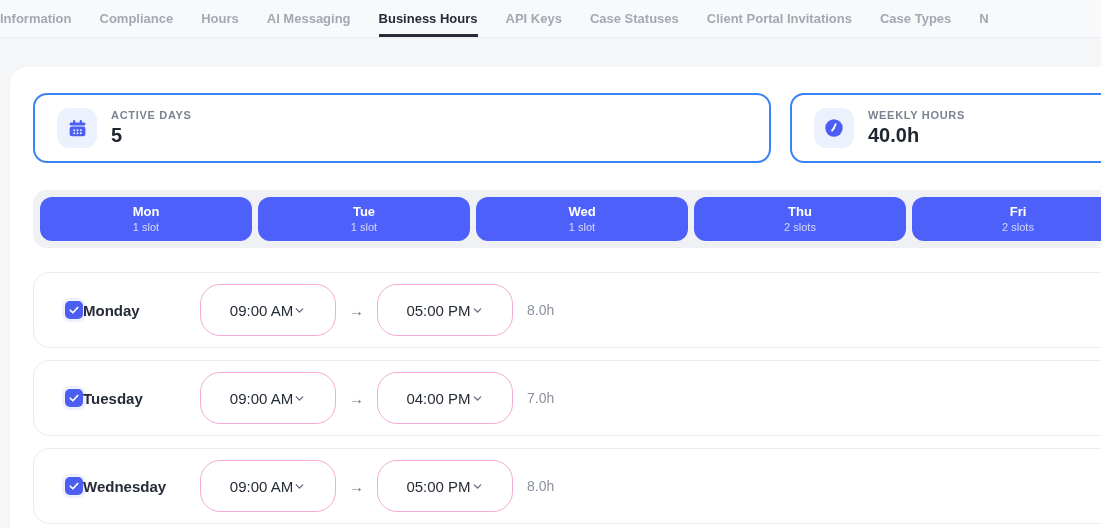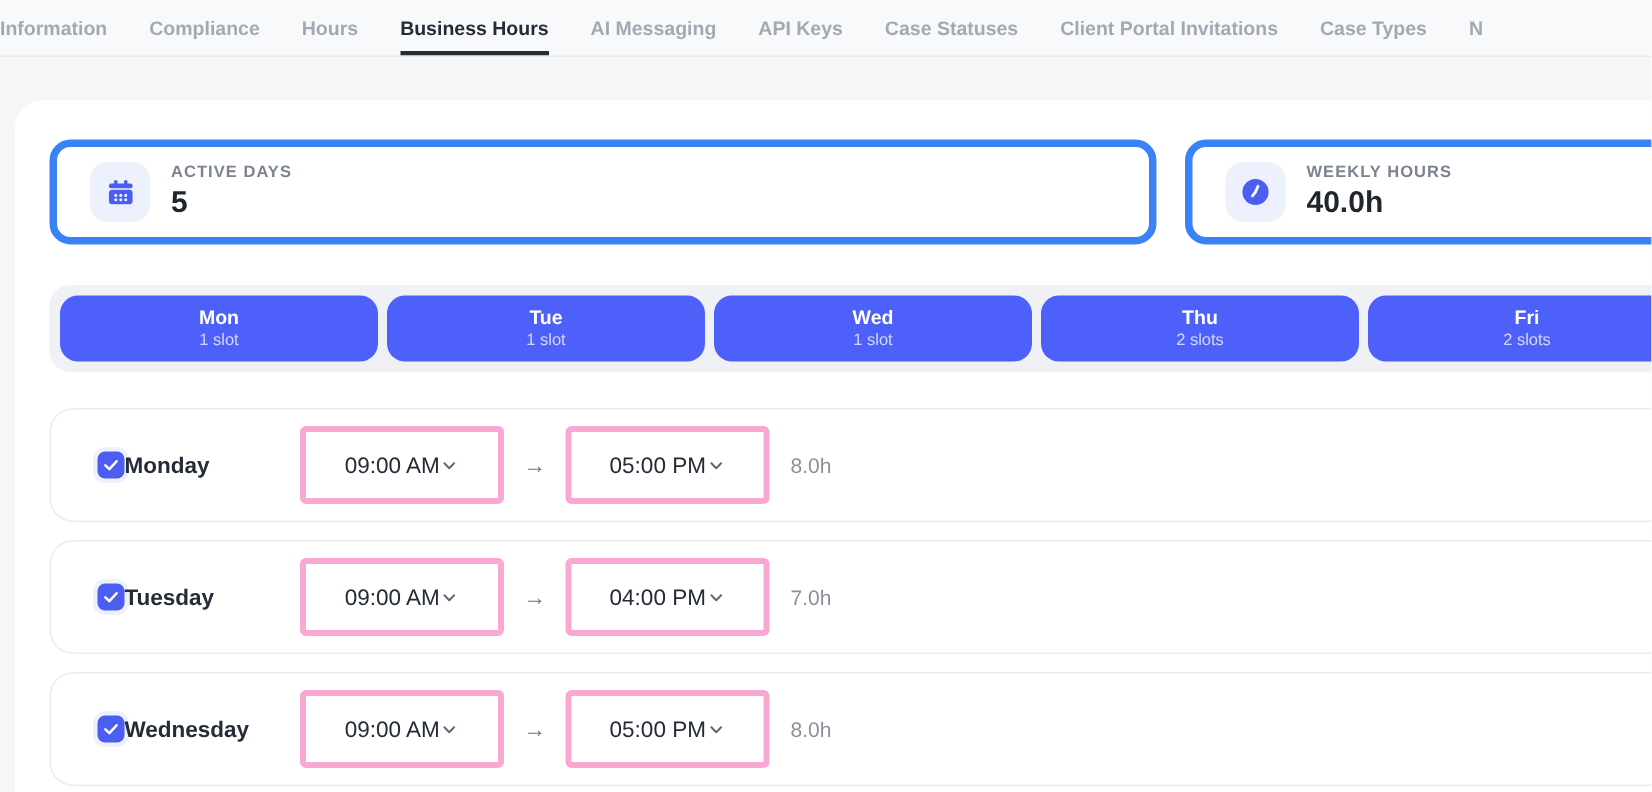--- a/index.html
+++ b/index.html
@@ -20,21 +20,21 @@
   }
   .tab.active{color:#252b37;border-bottom-color:#252b37;}
   
   .panel{
     margin-left:10px;margin-top:29px;background:#ffffff;border-top-left-radius:18px;
     height:461px;padding:26px 0 0 23px;box-sizing:border-box;overflow:hidden;
   }
   
   .stats-row{display:flex;gap:19px;width:1088px;}
   .stat-card{
-    height:70px;border:5px solid #3b82f6;border-radius:14px;background:#fff;
+    height:70px;border:2px solid #3b82f6;border-radius:14px;background:#fff;
     display:flex;align-items:center;padding-left:22px;box-sizing:border-box;
   }
   .stat-card.c0{width:738px;flex:none;}
   .stat-card.c1{flex:1;}
   .stat-icon{
     width:40px;height:40px;border-radius:12px;background:#edf0fd;flex:none;
     display:flex;align-items:center;justify-content:center;
   }
   .stat-text{margin-left:14px;}
   .stat-label{font-size:11px;font-weight:700;letter-spacing:0.7px;color:#7b8290;}
@@ -56,36 +56,36 @@
     background:#fff;display:flex;align-items:center;padding-left:31px;box-sizing:border-box;
   }
   .day-row.first{margin-top:24px;}
   .checkbox{
     width:18px;height:18px;border-radius:5px;background:#4c5ef2;flex:none;
     display:flex;align-items:center;justify-content:center;
     box-shadow:0 0 0 3px #eef0fb;cursor:pointer;
   }
   .day-label{width:117px;font-size:15px;font-weight:700;color:#252b37;}
   .time-select{
-    width:136px;height:52px;border:4px solid #f9a8d4;border-radius:4px;background:#fff;
+    width:136px;height:52px;border:1px solid #f9a8d4;border-radius:20px;background:#fff;
     display:flex;align-items:center;justify-content:center;
     font-size:15px;color:#252b37;cursor:pointer;box-sizing:border-box;flex:none;
   }
   .arrow{margin:0 13px;color:#6b7280;font-size:15px;}
   .hours{margin-left:14px;font-size:14px;color:#8b919c;}
 </style>
 </head>
 <body>
 
 <nav class="tabbar">
     <div class="tab">Information</div>
     <div class="tab">Compliance</div>
     <div class="tab">Hours</div>
+    <div class="tab">AI Messaging</div>
     <div class="tab active">Business Hours</div>
-    <div class="tab">AI Messaging</div>
     <div class="tab">API Keys</div>
     <div class="tab">Case Statuses</div>
     <div class="tab">Client Portal Invitations</div>
     <div class="tab">Case Types</div>
     <div class="tab">N</div>
   </nav>
 
 <main class="panel">
   <section class="stats-row">
       <div class="stat-card c0">

